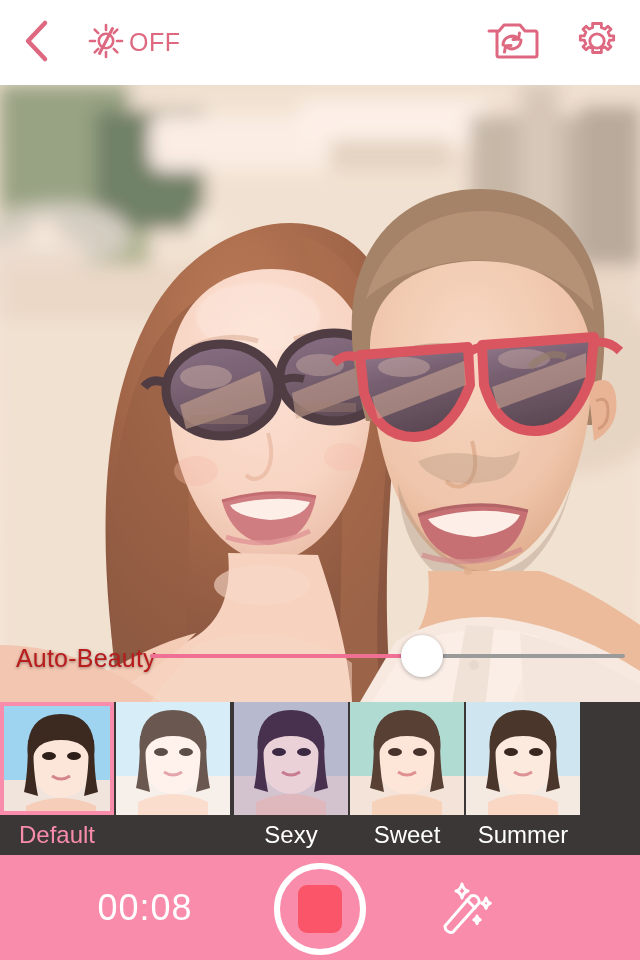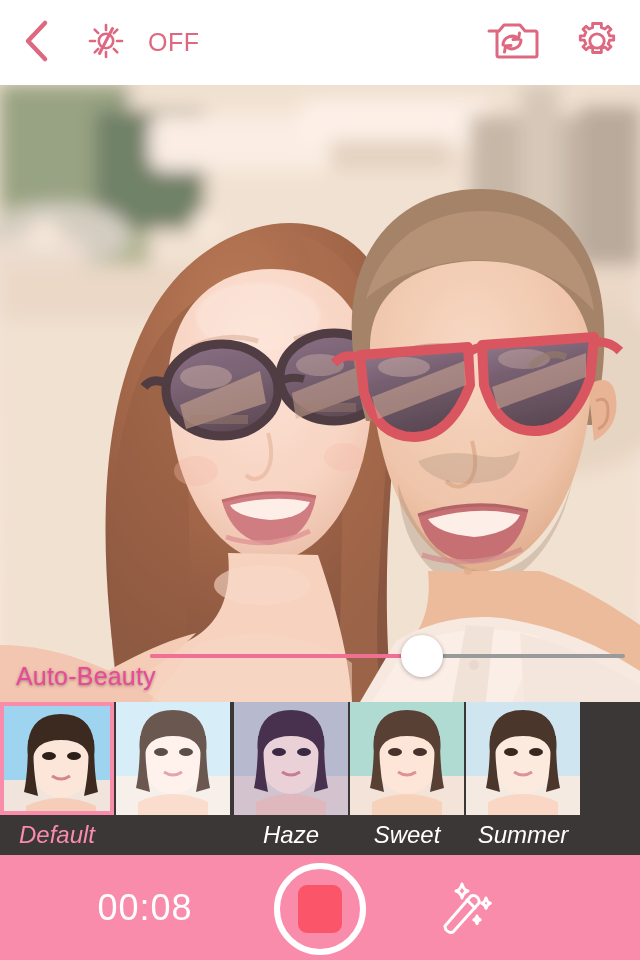--- a/index.html
+++ b/index.html
@@ -8,58 +8,58 @@
 
   #app { position:relative; width:640px; height:960px; overflow:hidden; background:#fff; }
 
   
   #header {
     position:absolute; left:0; top:0; width:640px; height:85px;
     background:#ffffff; display:flex; align-items:center;
   }
   .hdr-btn { display:flex; align-items:center; justify-content:center; cursor:pointer; }
   #back-btn { width:72px; height:85px; }
-  #flash-btn { height:85px; display:flex; align-items:center; gap:22px; padding-left:14px; }
+  #flash-btn { height:85px; display:flex; align-items:center; gap:3px; padding-left:14px; }
   #flash-label { color:#dd6880; font-size:25px; letter-spacing:.5px; }
   .hdr-spacer { flex:1 1 auto; }
   #flip-btn { width:84px; height:85px; }
   #settings-btn { width:86px; height:85px; }
 
   
   #photo {
     position:absolute; left:0; top:85px; width:640px; height:617px;
     overflow:hidden; background:#d9cfc0;
   }
   #photo svg { position:absolute; left:0; top:0; width:640px; height:617px; display:block; }
 
   
   #beauty-slider {
     position:absolute; left:0; top:628px; width:640px; height:60px;
   }
   #beauty-label {
-    position:absolute; left:16px; top:16px; font-size:25px; color:#ec4899;
-    text-shadow:0 1px 3px rgba(80,60,60,.55); letter-spacing:.2px; white-space:nowrap;margin-top:18px;
+    position:absolute; left:16px; top:16px; font-size:25px; color:#b91c1c;
+    text-shadow:0 1px 3px rgba(80,60,60,.55); letter-spacing:.2px; white-space:nowrap;
   }
   #slider-track {
     position:absolute; left:150px; top:26px; width:475px; height:4px;
     background:#9a9a9a; border-radius:2px;
   }
   #slider-fill {
     position:absolute; left:0; top:0; height:4px; width:272px;
     background:#ef6f95; border-radius:2px;
   }
   #slider-thumb {
     position:absolute; left:401px; top:7px; width:42px; height:42px; border-radius:50%;
     background:#ffffff; box-shadow:0 1px 4px rgba(0,0,0,.30); cursor:pointer;
   }
 
   
   #filter-strip {
     position:absolute; left:0; top:702px; width:640px; height:153px;
-    background:#3a3736; overflow:hidden;font-style:italic;
+    background:#3a3736; overflow:hidden;
   }
   #filter-row { display:flex; height:153px; }
   .filter-item {
     width:114px; flex:0 0 114px; height:153px; position:relative; cursor:pointer;
     margin-right:0;
   }
   .filter-thumb {
     position:absolute; left:0; top:0; width:114px; height:113px; overflow:hidden;
     background:#cfcfcf;
   }
@@ -388,21 +388,21 @@
             <path d="M24 36 q4 -28 33 -28 q29 0 33 28 q2 16 -4 20 q-2 -22 -29 -22 q-27 0 -29 22 q-6 -4 -4 -20 z" fill="#3a2840"></path>
             <path d="M24 34 q0 34 -4 52 l14 4 q-6 -30 -4 -54 z" fill="#3a2840"></path>
             <path d="M90 34 q0 34 4 52 l-14 4 q6 -30 4 -54 z" fill="#3a2840"></path>
             <ellipse cx="45" cy="50" rx="7" ry="4" fill="#2c1e31"></ellipse>
             <ellipse cx="70" cy="50" rx="7" ry="4" fill="#2c1e31"></ellipse>
             <path d="M48 70 q9 6 18 0" fill="none" stroke="#cf7f8c" stroke-width="3"></path>
             <path d="M22 100 q35 -16 70 0 l0 13 -70 0 z" fill="#eac5c0"></path>
             <rect width="114" height="113" fill="#9a6aa8" opacity=".14"></rect>
           </svg>
         </div>
-        <div class="filter-name">Haze</div>
+        <div class="filter-name">Sexy</div>
       </div>
       <div class="fgap"></div>
 
       <div class="filter-item">
         <div class="filter-thumb">
           <svg viewBox="0 0 114 113" preserveAspectRatio="none">
             <rect width="114" height="113" fill="#a8ded8"></rect>
             <rect y="74" width="114" height="39" fill="#f3e7e0"></rect>
             <ellipse cx="57" cy="52" rx="33" ry="40" fill="#fdeade"></ellipse>
             <path d="M24 36 q4 -28 33 -28 q29 0 33 28 q2 16 -4 20 q-2 -22 -29 -22 q-27 0 -29 22 q-6 -4 -4 -20 z" fill="#46312a"></path>

